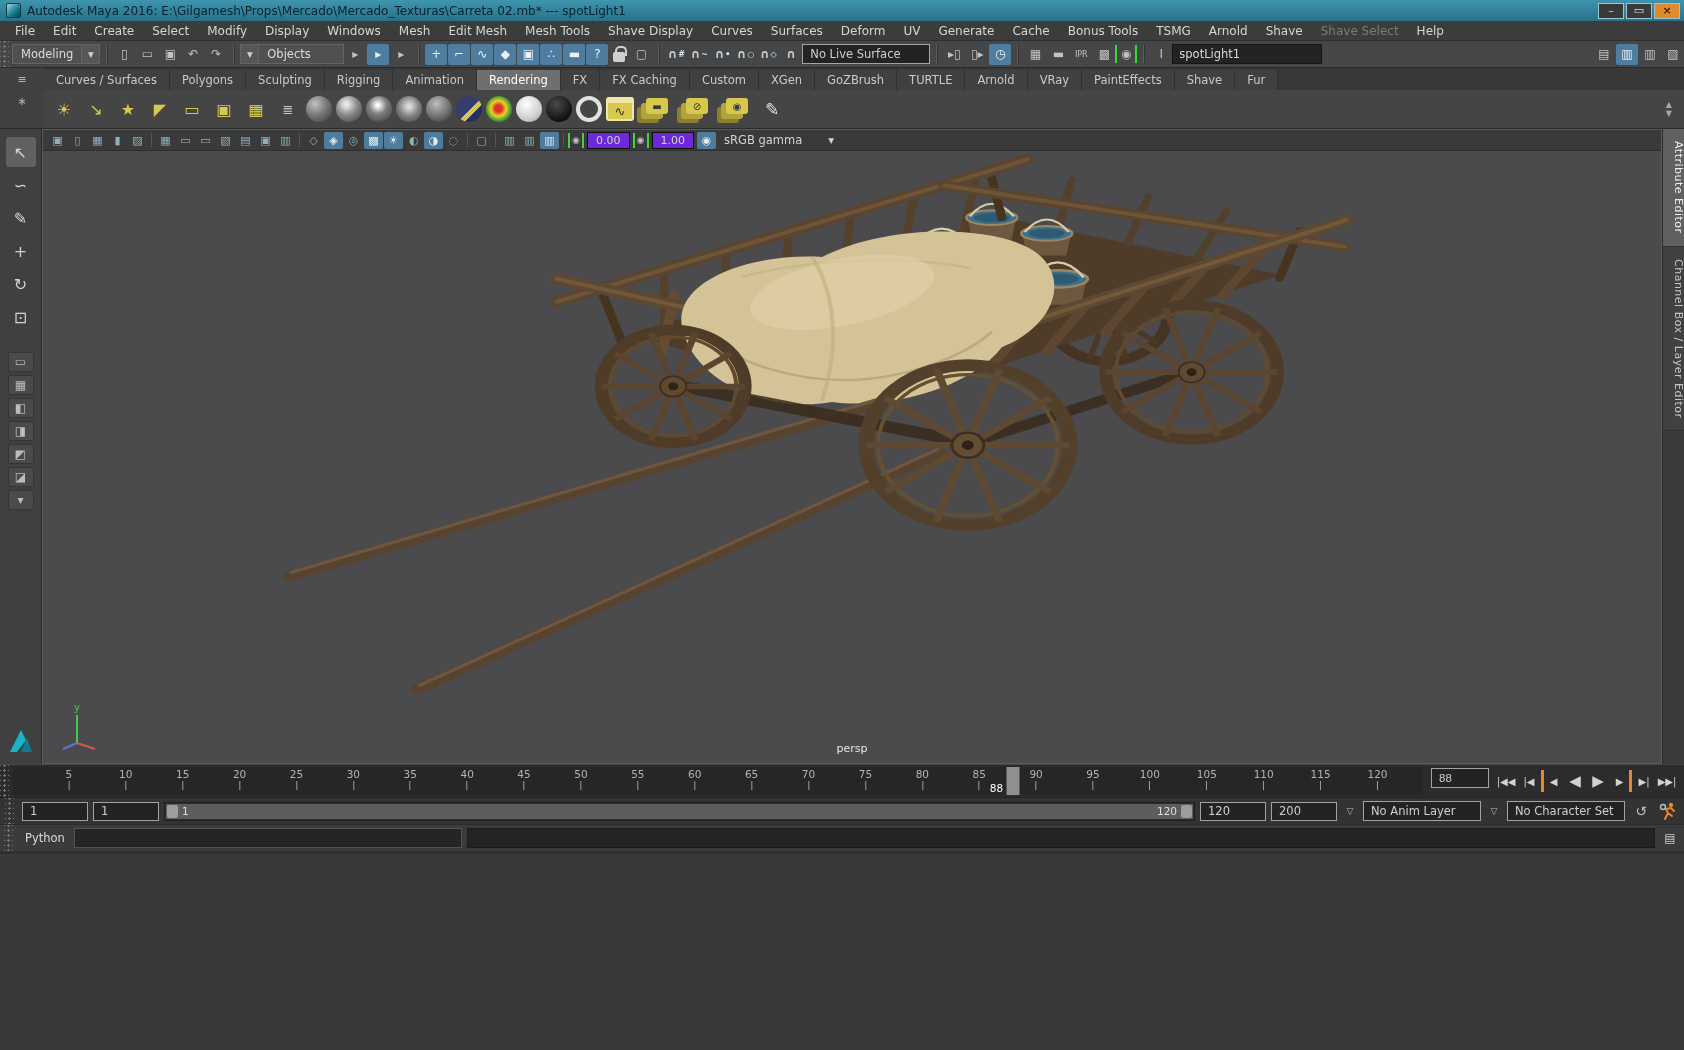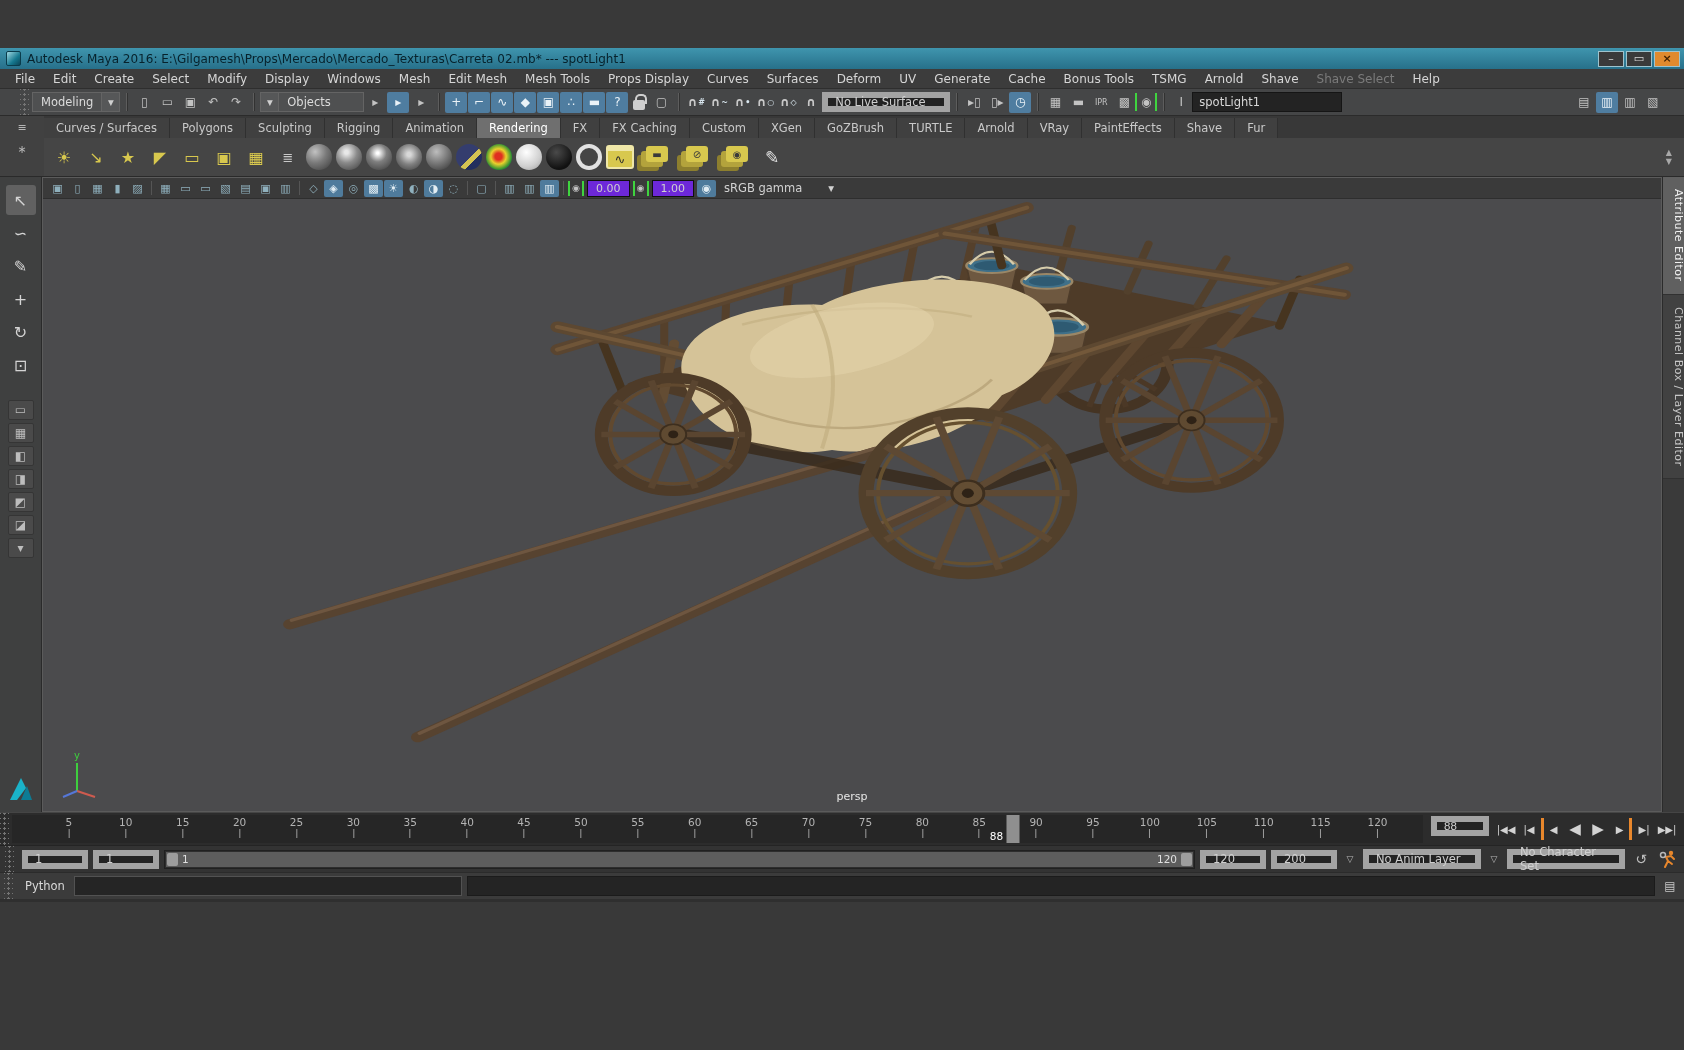--- a/index.html
+++ b/index.html
@@ -1,47 +1,47 @@
 <!DOCTYPE html>
 <html><head>
 <meta charset="utf-8">
 <style>
   * { box-sizing: border-box; margin: 0; padding: 0; }
   html,body { width:1684px; height:1050px; overflow:hidden; }
   body { font-family:"DejaVu Sans","Liberation Sans",sans-serif; font-size:12px; background:#393939; color:#cccccc; }
-  .app { display:flex; flex-direction:column; width:1684px; height:854px;margin-top:48px; }
+  .app { display:flex; flex-direction:column; width:1684px; height:854px; }
 
   
   .titlebar { height:21px; background:linear-gradient(#3f95ae,#27708a); display:flex; align-items:center; padding:0 4px; color:#07222c; }
   .titlebar .app-icon { width:15px; height:15px; margin:0 6px 0 2px; background:linear-gradient(135deg,#9fd8e2,#15788f 60%,#0b4557); border-radius:2px; border:1px solid #0a3c4c; }
   .titlebar .title-text { font-size:12px; color:#07222c; white-space:nowrap; overflow:hidden; }
   .win-buttons { margin-left:auto; display:flex; gap:2px; }
   .win-btn { width:26px; height:16px; display:flex; align-items:center; justify-content:center; font-size:11px; background:#3a3a3a; color:#d8d8d8; border:1px solid #9fc3cd; }
   .win-btn.close { background:#e08a2e; color:#402000; font-weight:bold; }
 
   
   .menubar { height:20px; background:#3c3c3c; display:flex; align-items:center; border-bottom:1px solid #2e2e2e; padding-left:6px; }
   .menu-item { padding:0 9px; color:#d6d6d6; white-space:nowrap; cursor:default; }
   .menu-item.disabled { color:#7b7b7b; }
 
   
-  .maintoolbar { height:27px; background:#454647; display:flex; align-items:center; padding:0 20px; border-bottom:1px solid #2b2b2b; }
+  .maintoolbar { height:27px; background:#454647; display:flex; align-items:center; padding:0 0; border-bottom:1px solid #2b2b2b; }
   .grip { width:9px; align-self:stretch; background-image:radial-gradient(#757575 1px,transparent 1.2px); background-size:5px 5px; background-position:2px 3px; margin-right:3px; flex:none; }
   .sep { width:1px; height:18px; background:#5d5d5d; box-shadow:1px 0 0 #323232; margin:0 6px; flex:none; }
   .dd { height:20px; background:#4f5051; border:1px solid #646464; display:flex; align-items:center; font-size:11.5px; color:#dcdcdc; }
   .dd .dd-txt { padding:0 8px; }
   .dd .dd-btn { width:18px; height:100%; border-left:1px solid #646464; display:flex; align-items:center; justify-content:center; color:#cfcfcf; background:#565758; }
   .icons { display:flex; align-items:center; gap:1px; }
   .tbic { min-width:22px; height:21px; padding:0 1px; display:flex; align-items:center; justify-content:center; color:#c3c3c3; font-size:12px; border-radius:2px; cursor:default; }
   .tbic.on { background:#4f7da0; color:#eaf2f7; }
   .tbic.small-txt { font-size:8px; letter-spacing:0; }
   .tbic .sub { font-size:8px; color:#d8e6ee; margin-left:1px; }
   .tbic.snap { color:#c9c9c9; font-weight:bold; }
   .tbic.green-brackets { border-left:2px solid #3fd43f; border-right:2px solid #3fd43f; border-radius:0; height:18px; }
-  .field { background:#232323; border:6px solid #a3a3a3; color:#cfcfcf; font-size:11.5px; padding:2px 7px; height:20px; display:flex; align-items:center; }
+  .field { background:#232323; border:1px solid #a3a3a3; color:#cfcfcf; font-size:11.5px; padding:2px 7px; height:20px; display:flex; align-items:center; }
   .name-input { width:150px; background:#232323; border:1px solid #151515; color:#d8d8d8; font-size:11.5px; height:20px; padding:0 6px; font-family:inherit; }
   .lock-ic { width:12px; height:10px; background:#cfcfcf; border-radius:2px; position:relative; margin-top:5px; }
   .lock-ic:before { content:""; position:absolute; top:-6px; left:2px; width:8px; height:8px; border:2px solid #cfcfcf; border-bottom:none; border-radius:5px 5px 0 0; }
 
   
   .shelf-region { display:flex; background:#414141; border-bottom:1px solid #2a2a2a; }
   .shelf-left { width:44px; display:flex; flex-direction:column; align-items:center; gap:8px; padding-top:4px; background:#414141; }
   .mini-ic { width:18px; height:14px; display:flex; align-items:center; justify-content:center; color:#b5b5b5; font-size:11px; }
   .shelf-main { flex:1; display:flex; flex-direction:column; min-width:0; }
   .shelftabs { height:22px; display:flex; align-items:flex-end; background:#383838; overflow:hidden; }
@@ -150,21 +150,21 @@
   <span class="menu-item">File</span>
       <span class="menu-item">Edit</span>
       <span class="menu-item">Create</span>
       <span class="menu-item">Select</span>
       <span class="menu-item">Modify</span>
       <span class="menu-item">Display</span>
       <span class="menu-item">Windows</span>
       <span class="menu-item">Mesh</span>
       <span class="menu-item">Edit Mesh</span>
       <span class="menu-item">Mesh Tools</span>
-      <span class="menu-item">Props Display</span>
+      <span class="menu-item">Shave Display</span>
       <span class="menu-item">Curves</span>
       <span class="menu-item">Surfaces</span>
       <span class="menu-item">Deform</span>
       <span class="menu-item">UV</span>
       <span class="menu-item">Generate</span>
       <span class="menu-item">Cache</span>
       <span class="menu-item">Bonus Tools</span>
       <span class="menu-item">TSMG</span>
       <span class="menu-item">Arnold</span>
       <span class="menu-item">Shave</span>

